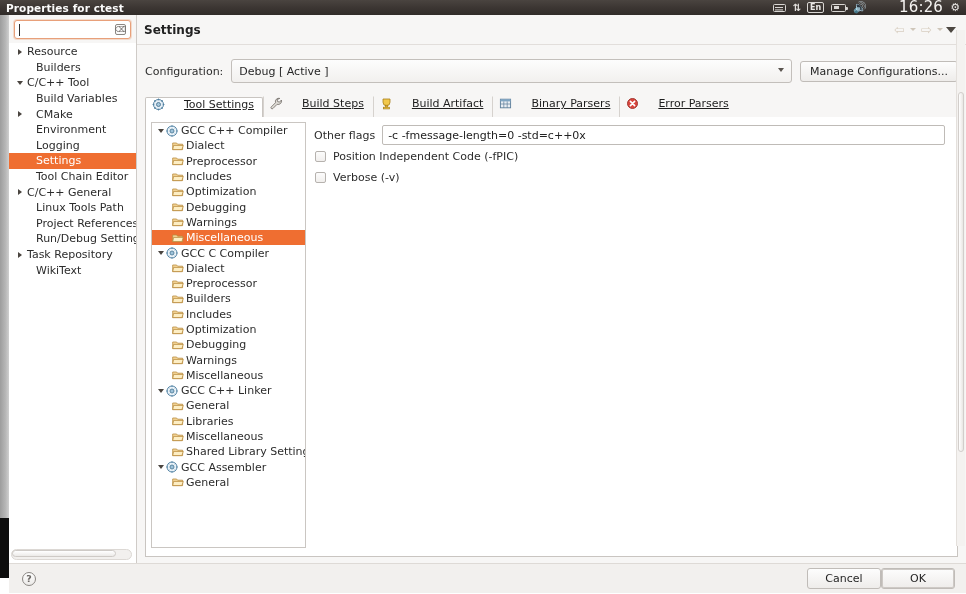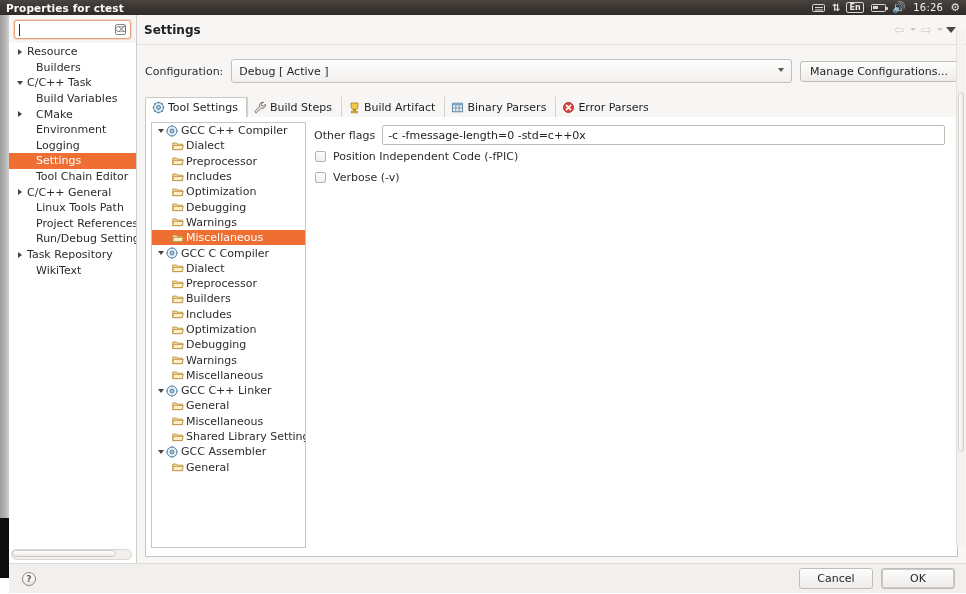--- a/index.html
+++ b/index.html
@@ -32,21 +32,21 @@
     color: #f2f0ee;
     display: flex; align-items: center;
   }
   .win-title {
     font-size: 10.5px; font-weight: bold; color: #fbfbfb;
     margin-left: 6px; letter-spacing: .1px;
     white-space: nowrap;
   }
   .tray { margin-left: auto; display: flex; align-items: center; gap: 7px; padding-right: 6px; }
   .tray-item { display: flex; align-items: center; color: #e9e7e5; font-size: 9px; line-height: 1; }
-  .tray-clock { font-size: 10px; color: #f5f3f1; letter-spacing: .2px; }
+  .tray-clock { font-size: 15px; color: #f5f3f1; letter-spacing: .2px; margin-left: 25px; }
   .ico-kbd {
     width: 13px; height: 8px; border: 1.2px solid #d9d6d3; border-radius: 1.5px;
     position: relative; background: transparent;
   }
   .ico-kbd::after {
     content: ""; position: absolute; left: 1.5px; right: 1.5px; top: 2px; height: 1.4px;
     background: #d9d6d3; box-shadow: 0 2.4px 0 #d9d6d3;
   }
   .ico-updown { font-size: 10px; font-weight: bold; letter-spacing: -1px; color: #e4e1de; }
   .ico-lang {
@@ -177,24 +177,24 @@
     cursor: default;
   }
   .btn-manage { height: 21px; padding: 0 9px; margin-left: 8px; }
 
   
   .tabstrip {
     position: absolute; left: 8px; top: 81px; right: 8px; height: 22px;
     display: flex; align-items: flex-end; border-bottom: 1px solid #c9c5c1;
   }
   .tab {
-    height: 21px; display: flex; align-items: center; gap: 3px;
+    height: 21px; display: flex; gap: 19px;
     padding: 0 8px 0 6px; font-size: 11px; color: #1e1e1e;
     border: 1px solid transparent; border-bottom: none;
-    white-space: nowrap; cursor: default;
+    white-space: nowrap; cursor: default; text-decoration: underline;
   }
   .tab + .tab { border-left: 1px solid #d6d2ce; }
   .tab.active {
     background: #ffffff;
     border: 1px solid #c9c5c1; border-bottom: 1px solid #ffffff;
     margin-bottom: -1px; border-radius: 2px 2px 0 0;
   }
   .tabico { width: 13px; height: 13px; flex: none; display: block; }
 
   .tabbody {
@@ -260,21 +260,21 @@
     position: absolute; left: 0; top: 548px; width: 957px; height: 30px;
     background: #f2f0ee; border-top: 1px solid #dedad6;
     display: flex; align-items: center;
   }
   .help-icon {
     width: 14px; height: 14px; border: 1.3px solid #8b8783; border-radius: 50%;
     display: flex; align-items: center; justify-content: center;
     font-size: 9.5px; color: #6d6966; margin-left: 13px; font-weight: bold;
     background: linear-gradient(to bottom,#fdfdfd,#eceae8);
   }
-  .footer-btns { margin-left: auto; display: flex; gap: 8px; padding-right: 11px; }
+  .footer-btns { margin-left: auto; display: flex; gap: 0; padding-right: 11px; }
   .btn-footer { width: 74px; height: 21px; }
   .btn-footer.default { box-shadow: 0 0 0 1px #cdc9c5 inset; }
 </style>
 </head>
 <body>
 
 <div id="app">
 
   <div class="desk-left"></div>
   <div class="desk-left-black"></div>
@@ -315,21 +315,21 @@
           </div>
           <div class="trow">
             <span class="tw"></span>
             <span style="width: 9px; flex: 0 0 auto;"></span>
             <span>Builders</span>
           </div>
           <div class="trow">
             <span class="tw">
               <i class="arrow down"></i>
             </span>
-            <span>C/C++ Task</span>
+            <span>C/C++ Tool</span>
           </div>
           <div class="trow">
             <span class="tw"></span>
             <span style="width: 9px; flex: 0 0 auto;"></span>
             <span>Build Variables</span>
           </div>
           <div class="trow">
             <span class="tw">
               <i class="arrow"></i>
             </span>
@@ -669,20 +669,30 @@
               <span>General</span>
             </div>
             <div class="ttrow">
               <span class="tt-ind" style="width: 17px;"></span>
               <span style="display: flex;">
                 <svg class="ico-leaf" viewBox="0 0 12 12">
                   <path d="M0.7 3 L4.6 3 L5.6 4.2 L10.6 4.2 L10.6 9.6 L0.7 9.6 Z" fill="#f6d79a" stroke="#b98c3e" stroke-width=".8"></path>
                   <path d="M1.6 5.4 L11.3 5.4 L9.9 9.6 L0.7 9.6 Z" fill="#fdeec4" stroke="#b98c3e" stroke-width=".8"></path>
                 </svg>
               </span>
+              <span>Libraries</span>
+            </div>
+            <div class="ttrow">
+              <span class="tt-ind" style="width: 17px;"></span>
+              <span style="display: flex;">
+                <svg class="ico-leaf" viewBox="0 0 12 12">
+                  <path d="M0.7 3 L4.6 3 L5.6 4.2 L10.6 4.2 L10.6 9.6 L0.7 9.6 Z" fill="#f6d79a" stroke="#b98c3e" stroke-width=".8"></path>
+                  <path d="M1.6 5.4 L11.3 5.4 L9.9 9.6 L0.7 9.6 Z" fill="#fdeec4" stroke="#b98c3e" stroke-width=".8"></path>
+                </svg>
+              </span>
               <span>Miscellaneous</span>
             </div>
             <div class="ttrow">
               <span class="tt-ind" style="width: 17px;"></span>
               <span style="display: flex;">
                 <svg class="ico-leaf" viewBox="0 0 12 12">
                   <path d="M0.7 3 L4.6 3 L5.6 4.2 L10.6 4.2 L10.6 9.6 L0.7 9.6 Z" fill="#f6d79a" stroke="#b98c3e" stroke-width=".8"></path>
                   <path d="M1.6 5.4 L11.3 5.4 L9.9 9.6 L0.7 9.6 Z" fill="#fdeec4" stroke="#b98c3e" stroke-width=".8"></path>
                 </svg>
               </span>

